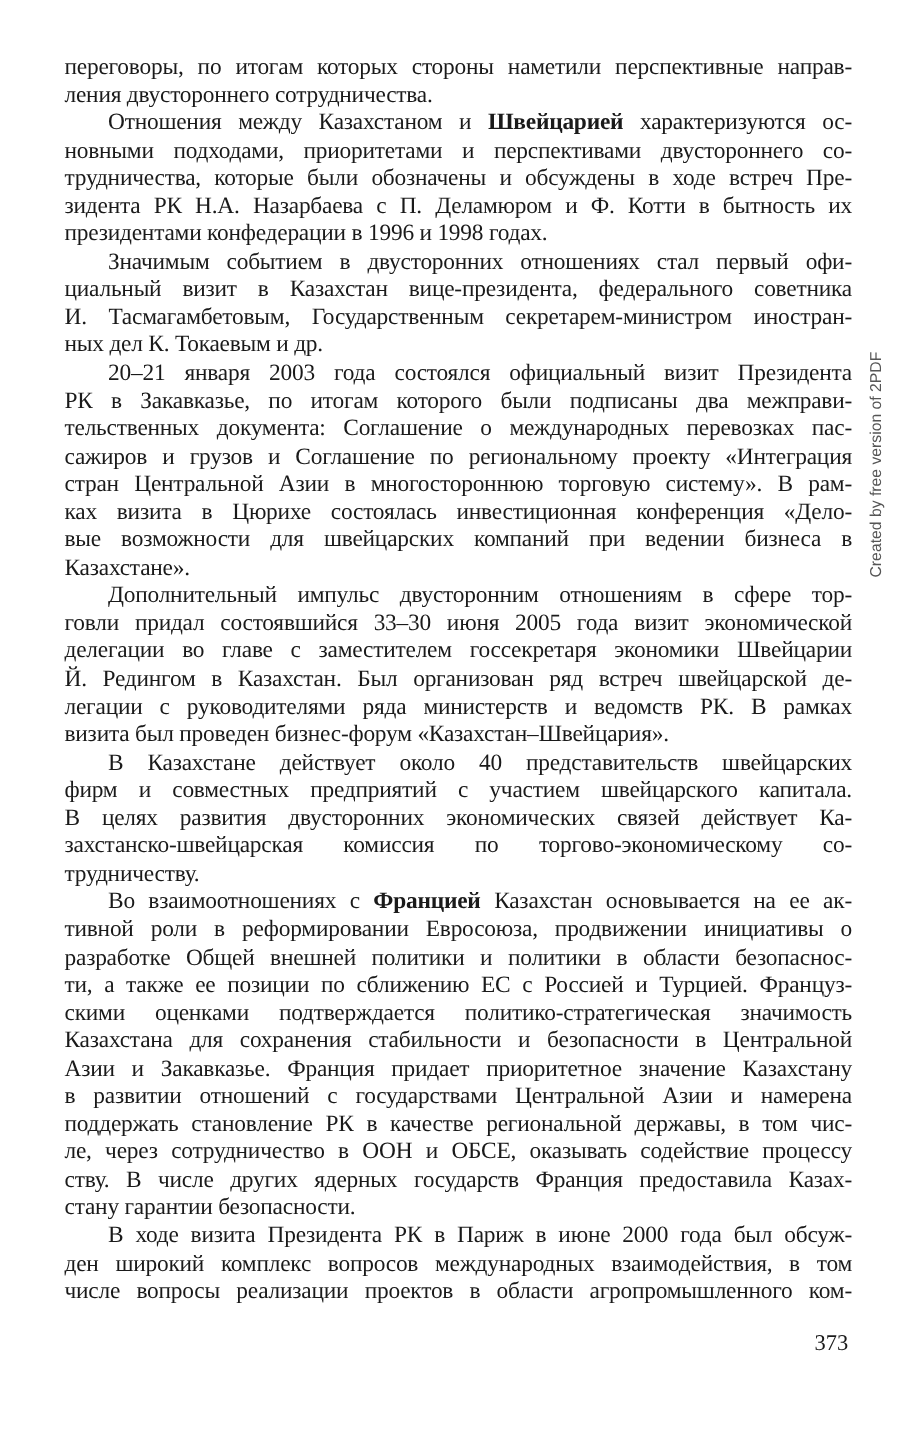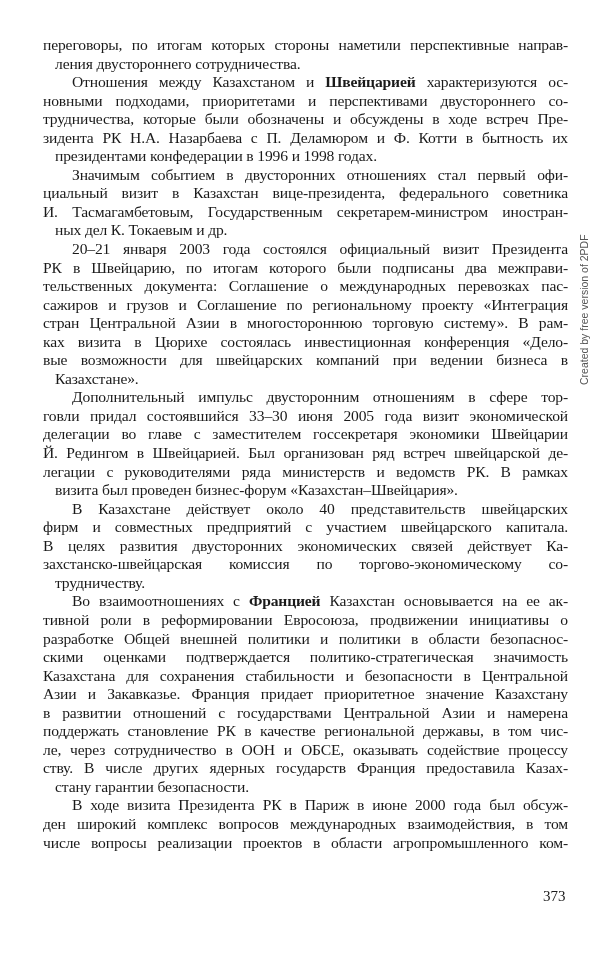--- a/index.html
+++ b/index.html
@@ -32,21 +32,20 @@
   .line {
     display: block;
     text-align: justify;
     text-align-last: justify;
     white-space: nowrap;
     height: 18.55px;
     overflow: visible;
   }
   .line.last {
     text-align-last: left;
-    margin-left: 12px;
   }
   .line.first-indent {
     padding-left: 29px;
   }
   .bold {
     font-weight: bold;
   }
   .page-number {
     position: absolute;
     left: 543px;
@@ -83,47 +82,48 @@
       <span class="line last"><span>президентами конфедерации в 1996 и 1998 годах.</span></span>
     </div>
     <div class="para">
       <span class="line first-indent"><span>Значимым событием в двусторонних отношениях стал первый офи-</span></span>
       <span class="line"><span>циальный визит в Казахстан вице-президента, федерального советника</span></span>
       <span class="line"><span>И. Тасмагамбетовым, Государственным секретарем-министром иностран-</span></span>
       <span class="line last"><span>ных дел К. Токаевым и др.</span></span>
     </div>
     <div class="para">
       <span class="line first-indent"><span>20–21 января 2003  года состоялся официальный визит Президента</span></span>
-      <span class="line"><span>РК в Швейцарию, по итогам которого были подписаны два межправи-</span></span>
+      <span class="line"><span>РК в Закавказье, по итогам которого были подписаны два межправи-</span></span>
       <span class="line"><span>тельственных документа: Соглашение о международных перевозках пас-</span></span>
       <span class="line"><span>сажиров и грузов и Соглашение по региональному проекту «Интеграция</span></span>
       <span class="line"><span>стран Центральной Азии в многостороннюю торговую систему». В рам-</span></span>
       <span class="line"><span>ках визита в Цюрихе состоялась инвестиционная конференция «Дело-</span></span>
       <span class="line"><span>вые возможности для швейцарских компаний при ведении бизнеса в</span></span>
       <span class="line last"><span>Казахстане».</span></span>
     </div>
     <div class="para">
       <span class="line first-indent"><span>Дополнительный импульс двусторонним отношениям в сфере тор-</span></span>
       <span class="line"><span>говли придал состоявшийся 33–30 июня 2005 года визит экономической</span></span>
       <span class="line"><span>делегации во главе с заместителем госсекретаря экономики Швейцарии</span></span>
-      <span class="line"><span>Й. Редингом в Швейцарией. Был организован ряд встреч швейцарской де-</span></span>
+      <span class="line"><span>Й. Редингом в Казахстан. Был организован ряд встреч швейцарской де-</span></span>
       <span class="line"><span>легации с руководителями ряда министерств и ведомств РК. В рамках</span></span>
       <span class="line last"><span>визита был проведен бизнес-форум «Казахстан–Швейцария».</span></span>
     </div>
     <div class="para">
       <span class="line first-indent"><span>В Казахстане действует около 40 представительств швейцарских</span></span>
       <span class="line"><span>фирм и совместных предприятий с участием швейцарского капитала.</span></span>
       <span class="line"><span>В целях развития двусторонних экономических связей действует Ка-</span></span>
       <span class="line"><span>захстанско-швейцарская комиссия по торгово-экономическому со-</span></span>
       <span class="line last"><span>трудничеству.</span></span>
     </div>
     <div class="para">
       <span class="line first-indent"><span>Во взаимоотношениях с </span><span class="bold">Францией</span><span> Казахстан основывается на ее ак-</span></span>
       <span class="line"><span>тивной роли в реформировании Евросоюза, продвижении инициативы о</span></span>
       <span class="line"><span>разработке Общей внешней политики и политики в области безопаснос-</span></span>
+      <span class="line"><span>ти, а также ее позиции по сближению ЕС с Россией и Турцией. Француз-</span></span>
       <span class="line"><span>скими оценками подтверждается политико-стратегическая значимость</span></span>
       <span class="line"><span>Казахстана для сохранения стабильности и безопасности в Центральной</span></span>
       <span class="line"><span>Азии и Закавказье. Франция придает приоритетное значение Казахстану</span></span>
       <span class="line"><span>в развитии отношений с государствами Центральной Азии и намерена</span></span>
       <span class="line"><span>поддержать становление РК в качестве региональной державы, в том чис-</span></span>
       <span class="line"><span>ле, через сотрудничество в ООН и ОБСЕ, оказывать содействие процессу</span></span>
       <span class="line"><span>ству. В числе других ядерных государств Франция предоставила Казах-</span></span>
       <span class="line last"><span>стану гарантии безопасности.</span></span>
     </div>
     <div class="para">

